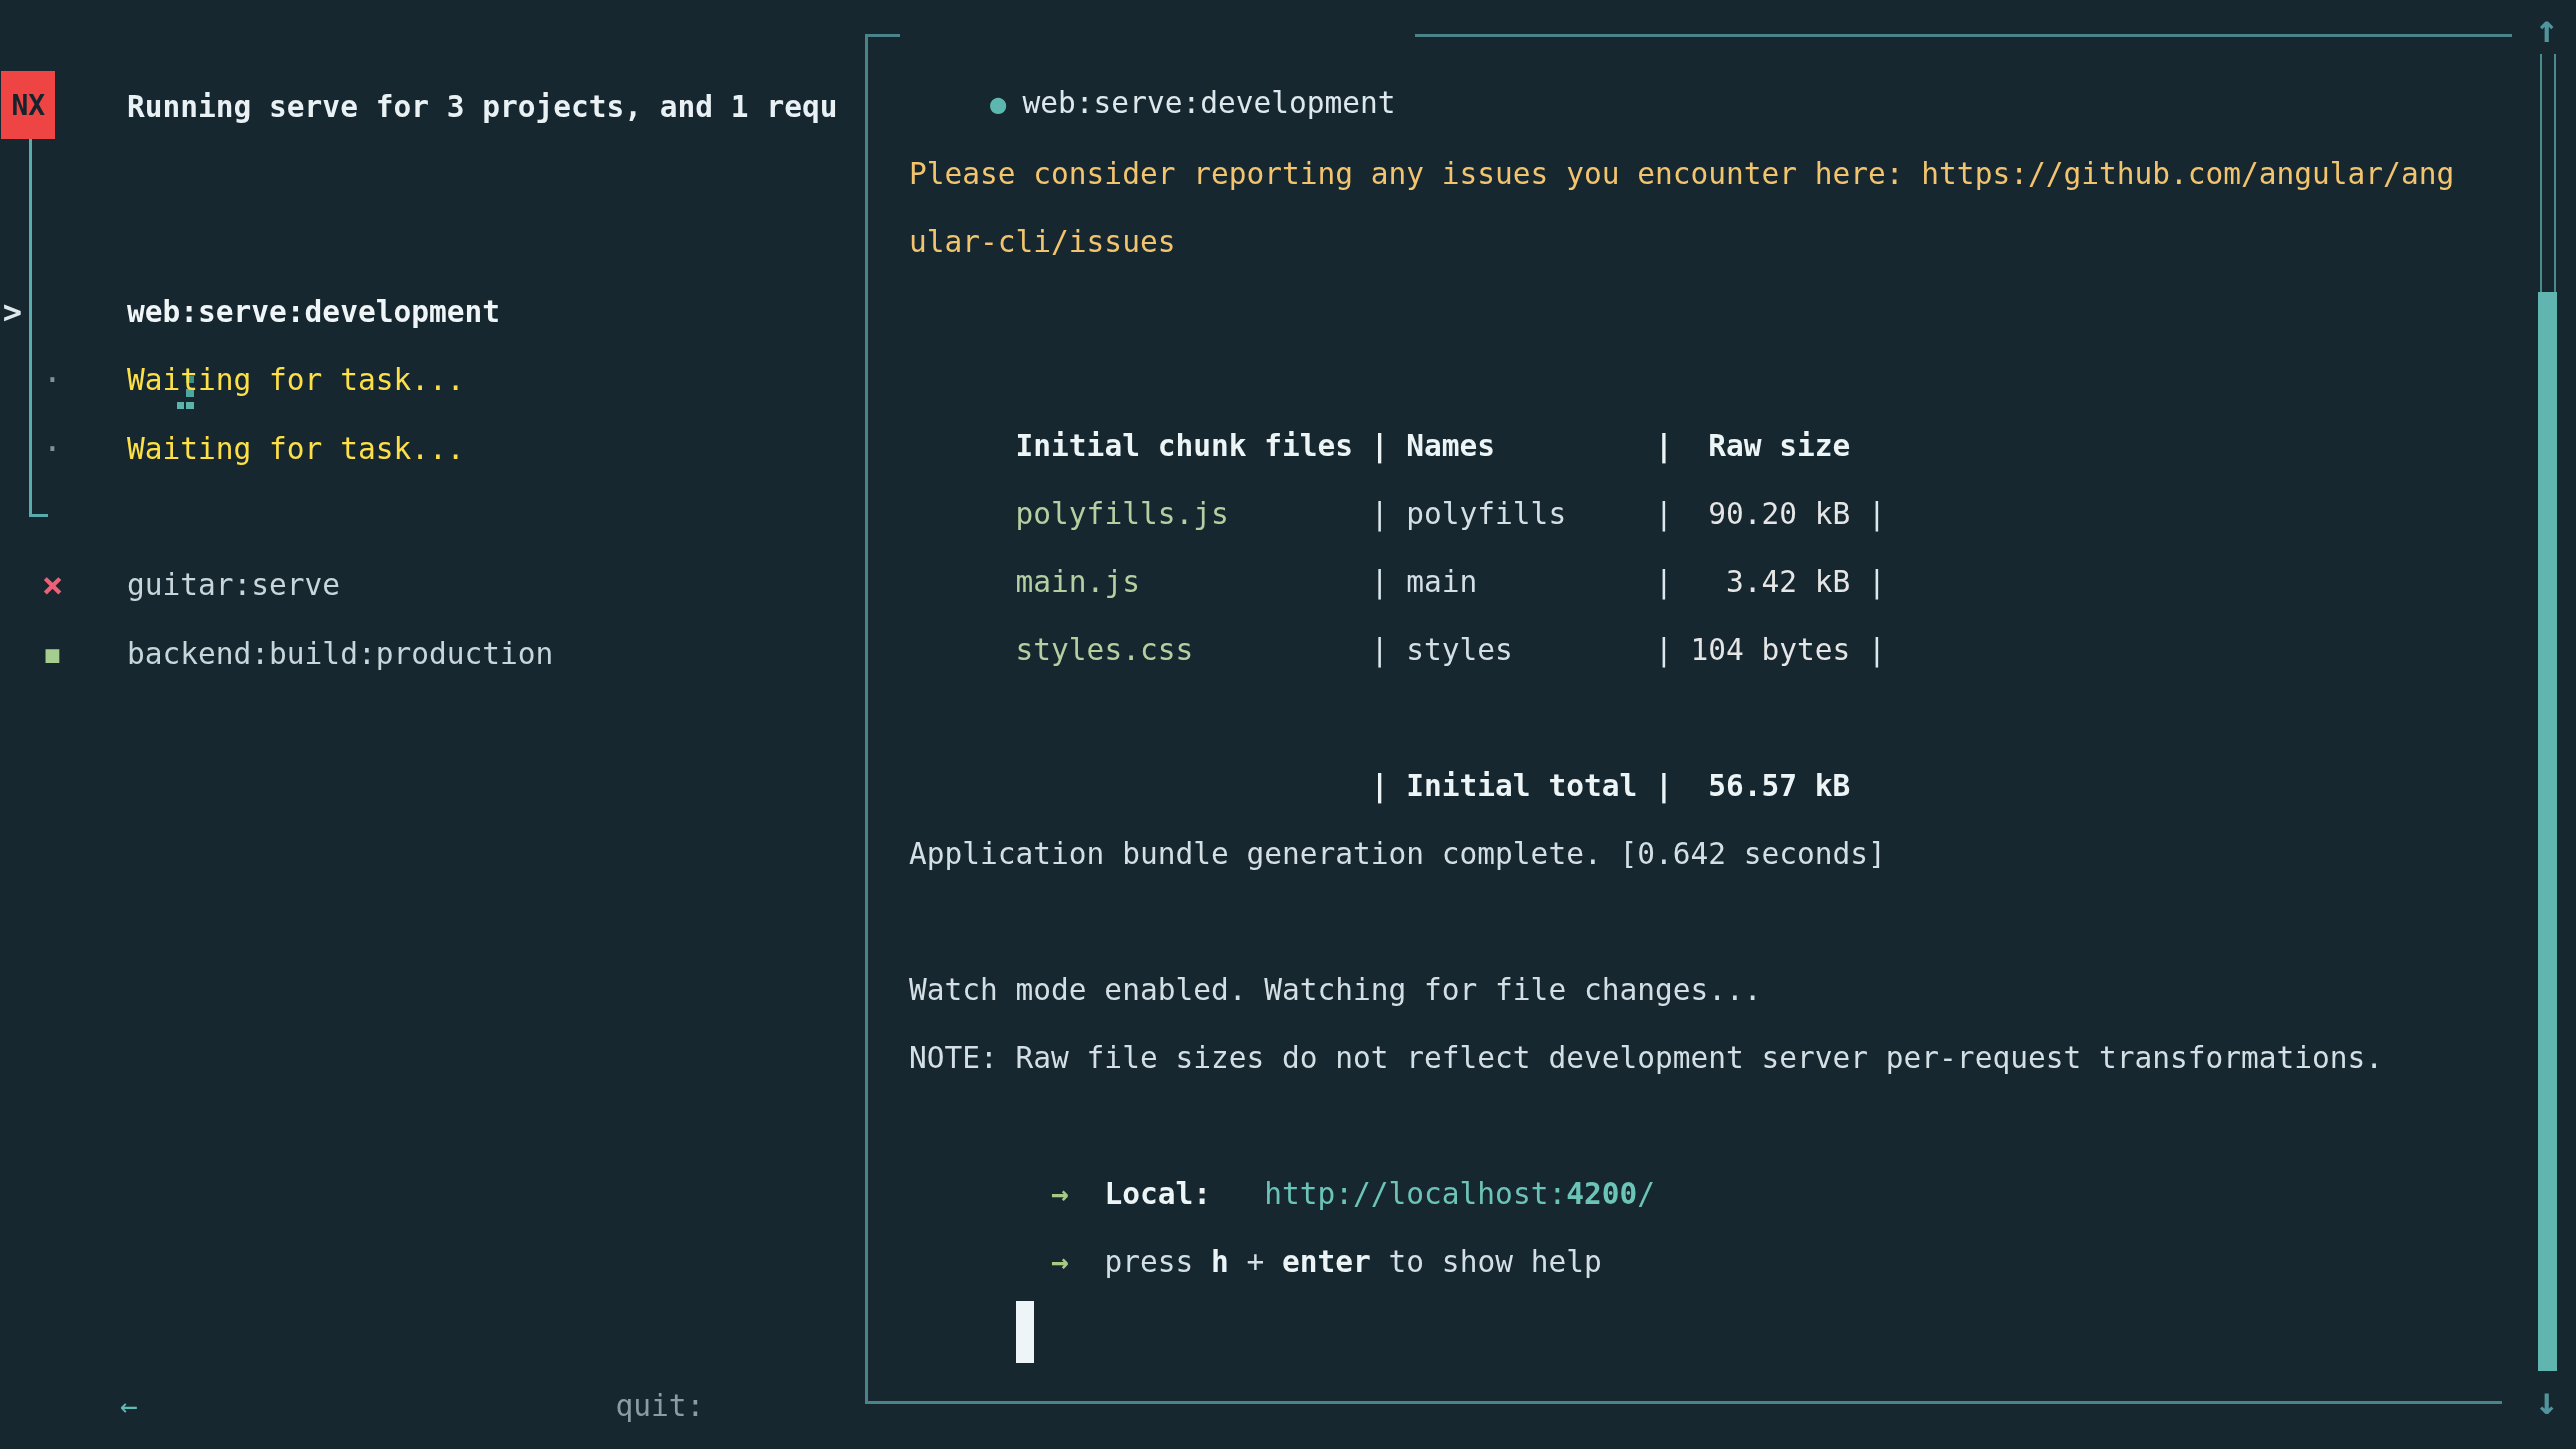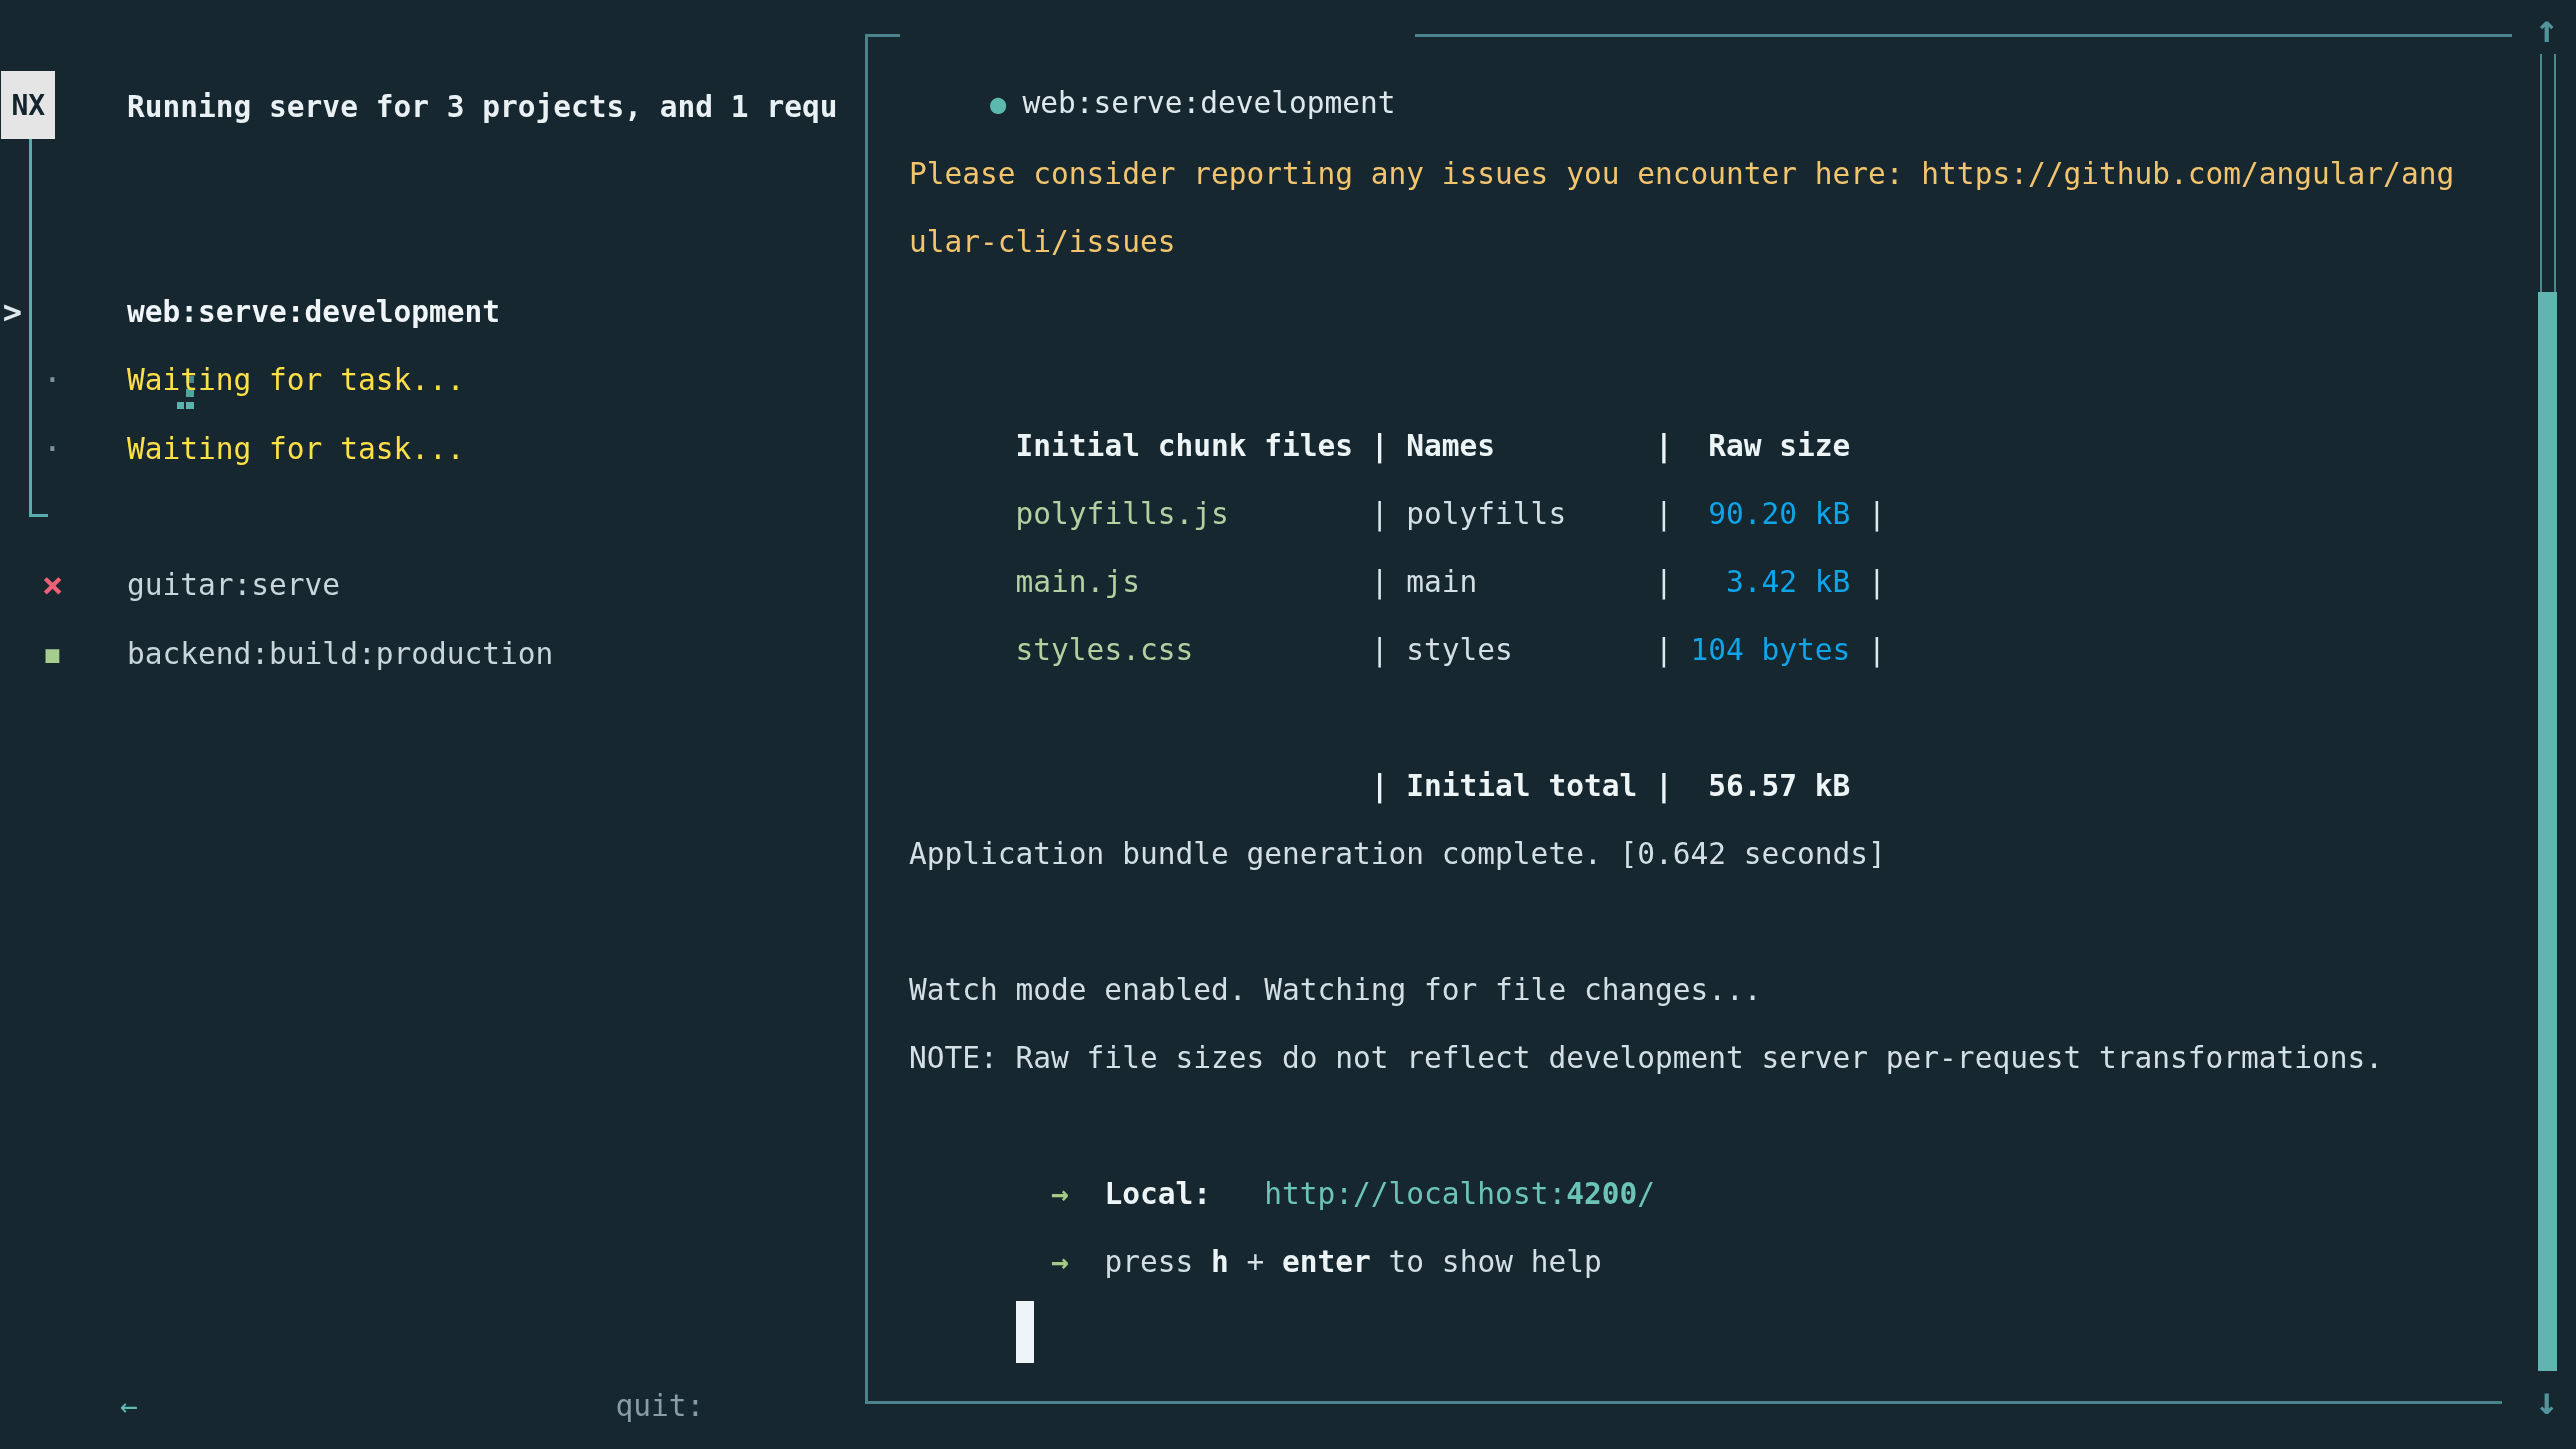--- a/index.html
+++ b/index.html
@@ -10,21 +10,21 @@
     font-size: 29.5px;
     color: #d3dfe4;
     overflow: hidden;
   }
   #screen { position: relative; width: 2576px; height: 1449px; overflow: hidden; }
 
   
   #sidebar { position: absolute; left: 0; top: 0; width: 865px; height: 1449px; overflow: hidden; }
   .nx-badge {
     position: absolute; left: 1.3px; top: 71px; width: 54px; height: 68px;
-    background: #e5e5e5; color: #13242e; font-weight: bold; font-size: 28px;
+    background: #ef4444; color: #13242e; font-weight: bold; font-size: 28px;
     display: flex; align-items: center; justify-content: center;
   }
   .side-title { position: absolute; left: 127px; top: 73px; height: 68px; line-height: 68px;
     font-weight: bold; color: #e9f1f4; white-space: pre; }
   .vline { position: absolute; left: 29px; top: 139px; width: 3.4px; height: 378px; background: #58acab; }
   .vline-foot { position: absolute; left: 29px; top: 514px; width: 19px; height: 3.4px; background: #58acab; }
   .task-row { position: absolute; left: 0; width: 865px; height: 68px; line-height: 68px; white-space: pre; }
   .task-icon { position: absolute; left: 37px; top: 0; width: 31px; height: 68px; text-align: center; }
   .task-label { position: absolute; left: 127px; top: 0; }
   .t-run { color: #c8d6db; }
@@ -54,21 +54,21 @@
   .p-border-bottom { position: absolute; left: 865px; top: 1401px; width: 1637px; height: 3.4px; background: #4a838a; }
   .p-title { position: absolute; left: 900px; top: 0.7px; height: 68px; line-height: 68px;
     background: #162730; padding: 0 19px; white-space: pre; color: #dde8ec; }
   .p-title .dot { color: #5cb8ae; font-size: 27px; margin-right: 1ch; }
 
   #log { position: absolute; left: 909px; top: 140px; width: 1597px; }
   .ln { height: 68px; line-height: 68px; white-space: pre; }
   .yellow { color: #f2c46d; }
   .bold-w { color: #edf4f6; font-weight: bold; }
   .sage { color: #b4cfa0; }
-  .tealtx { color: #0ea5e9; }
+  .tealtx { color: #e5e5e5; }
   .c1 { display: inline-block; width: 20ch; }
   .c2 { display: inline-block; width: 14ch; }
   .c3 { display: inline-block; width: 9ch; text-align: right; }
   .sep { display: inline-block; width: 2ch; color: #dde8ec; }
   .sep-end { margin-left: 1ch; color: #dde8ec; }
   .hdr .sep, .total .sep { color: #edf4f6; font-weight: bold; }
   .indent { padding-left: 2ch; }
   .garrow { color: #a5ca84; font-weight: bold; margin-right: 2ch; }
   .lbl-gap { margin-right: 3ch; }
   .url { color: #6cc4b6; }

